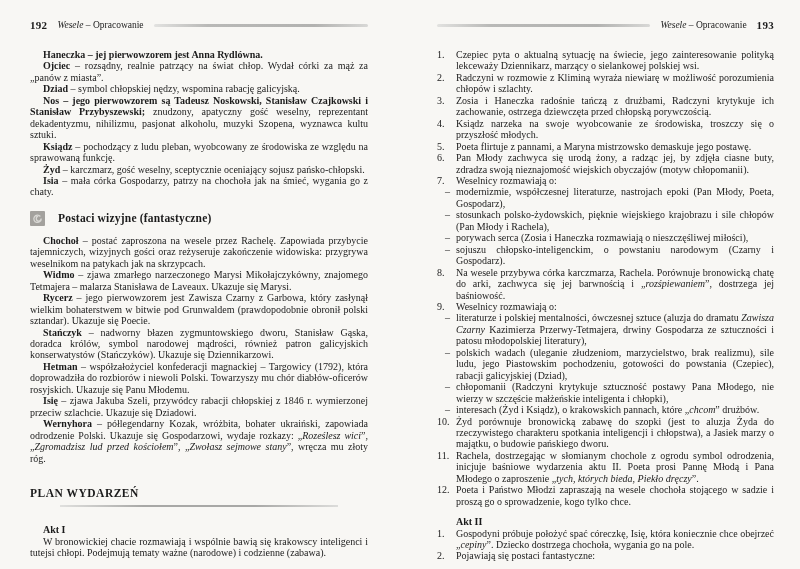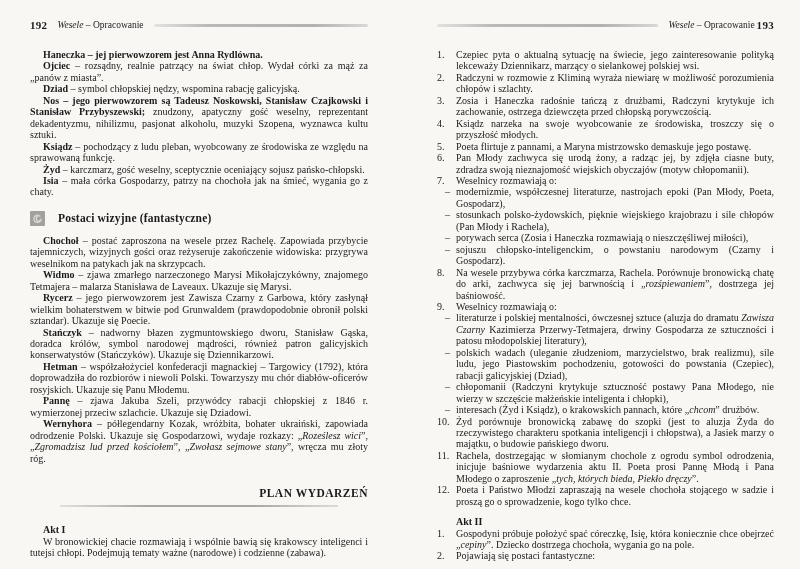--- a/index.html
+++ b/index.html
@@ -15,36 +15,36 @@
   .page-right{left:437px;width:337px;}
 
   
   .running{display:flex;align-items:center;height:14px;font-size:9.5px;}
   .pagenum{font-weight:bold;font-size:11px;letter-spacing:0.3px;}
   .rtitle{margin:0 10px;white-space:nowrap;}
   .rtitle .i{font-style:italic;}
   .hrule{flex:1;height:3px;border-radius:2px;
     background:linear-gradient(to right,#e2e2e0,#b9b9b7 25%,#b2b2b0 75%,#d8d8d6);}
   .page-right .rtitle{margin:0 0 0 10px;}
-  .page-right .pagenum{margin-left:2px;}
+  .page-right .pagenum{margin-left:10px;}
 
   
   .bodytext{margin-top:17px;font-size:10px;line-height:11.45px;}
   .para{margin:0;text-indent:13px;text-align:justify;}
   .b{font-weight:bold;}
   .i{font-style:italic;}
 
   
   .section-head{display:flex;align-items:center;margin:13px 0 9px 0;}
   .orn{width:15px;height:15px;flex:none;background:#a3a19d;border-radius:1px;
        display:flex;align-items:center;justify-content:center;}
   .section-title{font-weight:bold;font-size:11.5px;margin-left:13px;letter-spacing:0.2px;}
 
   
-  .plan{margin-top:24px;text-align:right;}
+  .plan{margin-top:24px;text-align:left;}
   .plan-title{font-weight:bold;font-size:11.5px;letter-spacing:0.5px;}
   .plan-rule{height:2px;width:82%;margin:6px auto 0 auto;
     background:linear-gradient(to right,#e0e0de,#a8a8a6 30%,#a8a8a6 70%,#dcdcda);}
 
   .act-head{font-weight:bold;text-indent:13px;margin:17px 0 0 0;}
   .act-text{margin:0;text-indent:13px;text-align:justify;}
 
   
   .rows{margin-top:17px;font-size:10px;line-height:11.45px;}
   .row{display:flex;}
@@ -85,21 +85,21 @@
       <span class="section-title">Postaci wizyjne (fantastyczne)</span>
     </div>
 
     <div>
 
     <p class="para"><span class="b">Chochoł</span><span> – postać zaproszona na wesele przez Rachelę. Zapowiada przybycie tajemniczych, wizyjnych gości oraz reżyseruje zakończenie widowiska: przygrywa weselnikom na patykach jak na skrzypcach.</span></p>
         <p class="para"><span class="b">Widmo</span><span> – zjawa zmarłego narzeczonego Marysi Mikołajczykówny, znajomego Tetmajera – malarza Stanisława de Laveaux. Ukazuje się Marysi.</span></p>
         <p class="para"><span class="b">Rycerz</span><span> – jego pierwowzorem jest Zawisza Czarny z Garbowa, który zasłynął wielkim bohaterstwem w bitwie pod Grunwaldem (prawdopodobnie obronił polski sztandar). Ukazuje się Poecie.</span></p>
         <p class="para"><span class="b">Stańczyk</span><span> – nadworny błazen zygmuntowskiego dworu, Stanisław Gąska, doradca królów, symbol narodowej mądrości, również patron galicyjskich konserwatystów (Stańczyków). Ukazuje się Dziennikarzowi.</span></p>
         <p class="para"><span class="b">Hetman</span><span> – współzałożyciel konfederacji magnackiej – Targowicy (1792), która doprowadziła do rozbiorów i niewoli Polski. Towarzyszy mu chór diabłów-oficerów rosyjskich. Ukazuje się Panu Młodemu.</span></p>
-        <p class="para"><span class="b">Pannę</span><span> – zjawa Jakuba Szeli, przywódcy rabacji chłopskiej z 1846 r. wymierzonej przeciw szlachcie. Ukazuje się Dziadowi.</span></p>
+        <p class="para"><span class="b">Isię</span><span> – zjawa Jakuba Szeli, przywódcy rabacji chłopskiej z 1846 r. wymierzonej przeciw szlachcie. Ukazuje się Dziadowi.</span></p>
         <p class="para"><span class="b">Wernyhora</span><span> – półlegendarny Kozak, wróżbita, bohater ukraiński, zapowiada odrodzenie Polski. Ukazuje się Gospodarzowi, wydaje rozkazy: „</span><span class="i">Roześlesz wici</span><span>”, „</span><span class="i">Zgromadzisz lud przed kościołem</span><span>”, „</span><span class="i">Zwołasz sejmowe stany</span><span>”, wręcza mu złoty róg.</span></p>
       </div>
 
     <div class="plan">
       <div class="plan-title">PLAN WYDARZEŃ</div>
       <div class="plan-rule"></div>
     </div>
 
     <p class="act-head">Akt I</p>
     <p class="act-text">W bronowickiej chacie rozmawiają i wspólnie bawią się krakowscy inteligenci i tutejsi chłopi. Podejmują tematy ważne (narodowe) i codzienne (zabawa).</p>

